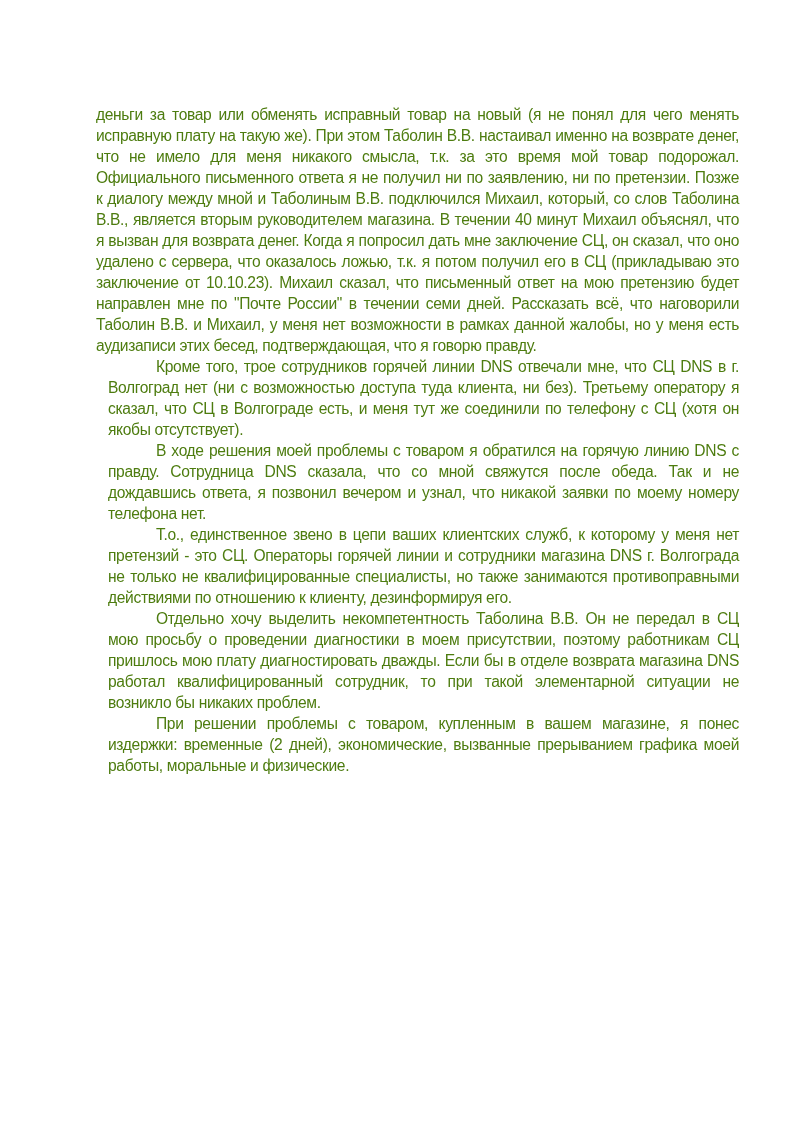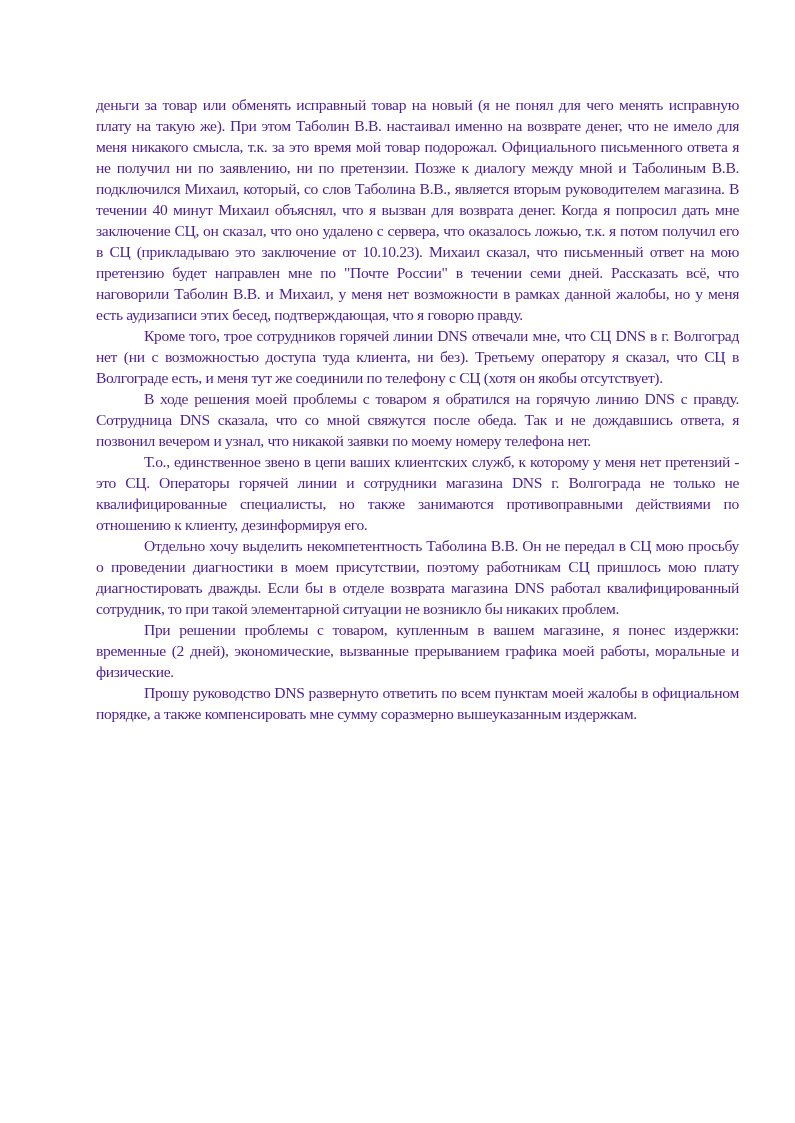--- a/index.html
+++ b/index.html
@@ -1,35 +1,34 @@
 <!DOCTYPE html>
 <html><head>
 <meta charset="utf-8">
 <style>
   html, body { margin: 0; padding: 0; background: #ffffff; }
   body { width: 795px; height: 1123px; position: relative; overflow: hidden; }
   .page {
     position: absolute;
     left: 96px;
-    top: 94px;
+    top: 104px;
     width: 643px;
-    font-family: Liberation Serif, serif;
+    font-family: Liberation Sans, sans-serif;
     font-size: 15.6px;
     line-height: 21px;
-    color: #4c1d95;
+    color: #4d7c0f;
     text-align: justify;
     letter-spacing: -0.35px;
   }
   .page p { margin: 0; }
-  .page p.indent { text-indent: 48px; }
+  .page p.indent { text-indent: 48px; margin-left: 12px; }
 </style>
 </head>
 <body>
 
 <div class="page">
   <p>деньги за товар или обменять исправный товар на новый (я не понял для чего менять исправную плату на такую же). При этом Таболин В.В. настаивал именно на возврате денег, что не имело для меня никакого смысла, т.к. за это время мой товар подорожал. Официального письменного ответа я не получил ни по заявлению, ни по претензии. Позже к диалогу между мной и Таболиным В.В. подключился Михаил, который, со слов Таболина В.В., является вторым руководителем магазина. В течении 40 минут Михаил объяснял, что я вызван для возврата денег.  Когда я попросил дать мне заключение СЦ, он сказал, что оно удалено с сервера, что оказалось ложью, т.к. я потом получил его в СЦ (прикладываю это заключение от 10.10.23). Михаил сказал, что письменный ответ на мою претензию  будет направлен мне по "Почте России" в течении семи дней. Рассказать всё, что наговорили Таболин В.В. и Михаил, у меня нет возможности в рамках данной жалобы, но у меня есть аудизаписи этих бесед, подтверждающая, что я говорю правду.</p>
   <p class="indent">Кроме того, трое сотрудников горячей линии DNS отвечали мне, что СЦ DNS в г. Волгоград нет (ни с возможностью доступа туда клиента, ни без). Третьему оператору я сказал, что СЦ в Волгограде есть, и меня тут же соединили по телефону с СЦ (хотя он якобы отсутствует).</p>
   <p class="indent">В ходе решения моей проблемы с товаром я обратился на горячую линию DNS с правду. Сотрудница DNS сказала, что со мной свяжутся после обеда. Так и не дождавшись ответа, я позвонил вечером и узнал, что никакой заявки по моему номеру телефона нет.</p>
   <p class="indent">Т.о., единственное звено в цепи ваших клиентских служб, к которому у меня нет претензий - это СЦ. Операторы горячей линии и сотрудники магазина DNS г. Волгограда не только не квалифицированные специалисты, но также занимаются противоправными действиями по отношению к клиенту, дезинформируя его.</p>
   <p class="indent">Отдельно хочу выделить некомпетентность Таболина В.В. Он не передал в СЦ мою просьбу о проведении диагностики в моем присутствии, поэтому работникам СЦ пришлось мою плату диагностировать дважды. Если бы в отделе возврата магазина DNS работал квалифицированный сотрудник, то при такой элементарной ситуации не возникло бы никаких проблем.</p>
   <p class="indent">При решении проблемы с товаром, купленным в вашем магазине, я понес издержки: временные (2 дней), экономические, вызванные прерыванием графика моей работы, моральные и физические.</p>
-  <p class="indent">Прошу руководство DNS развернуто ответить по всем пунктам моей жалобы в официальном порядке, а также компенсировать мне сумму соразмерно вышеуказанным издержкам.</p>
 </div>
 
 </body></html>

